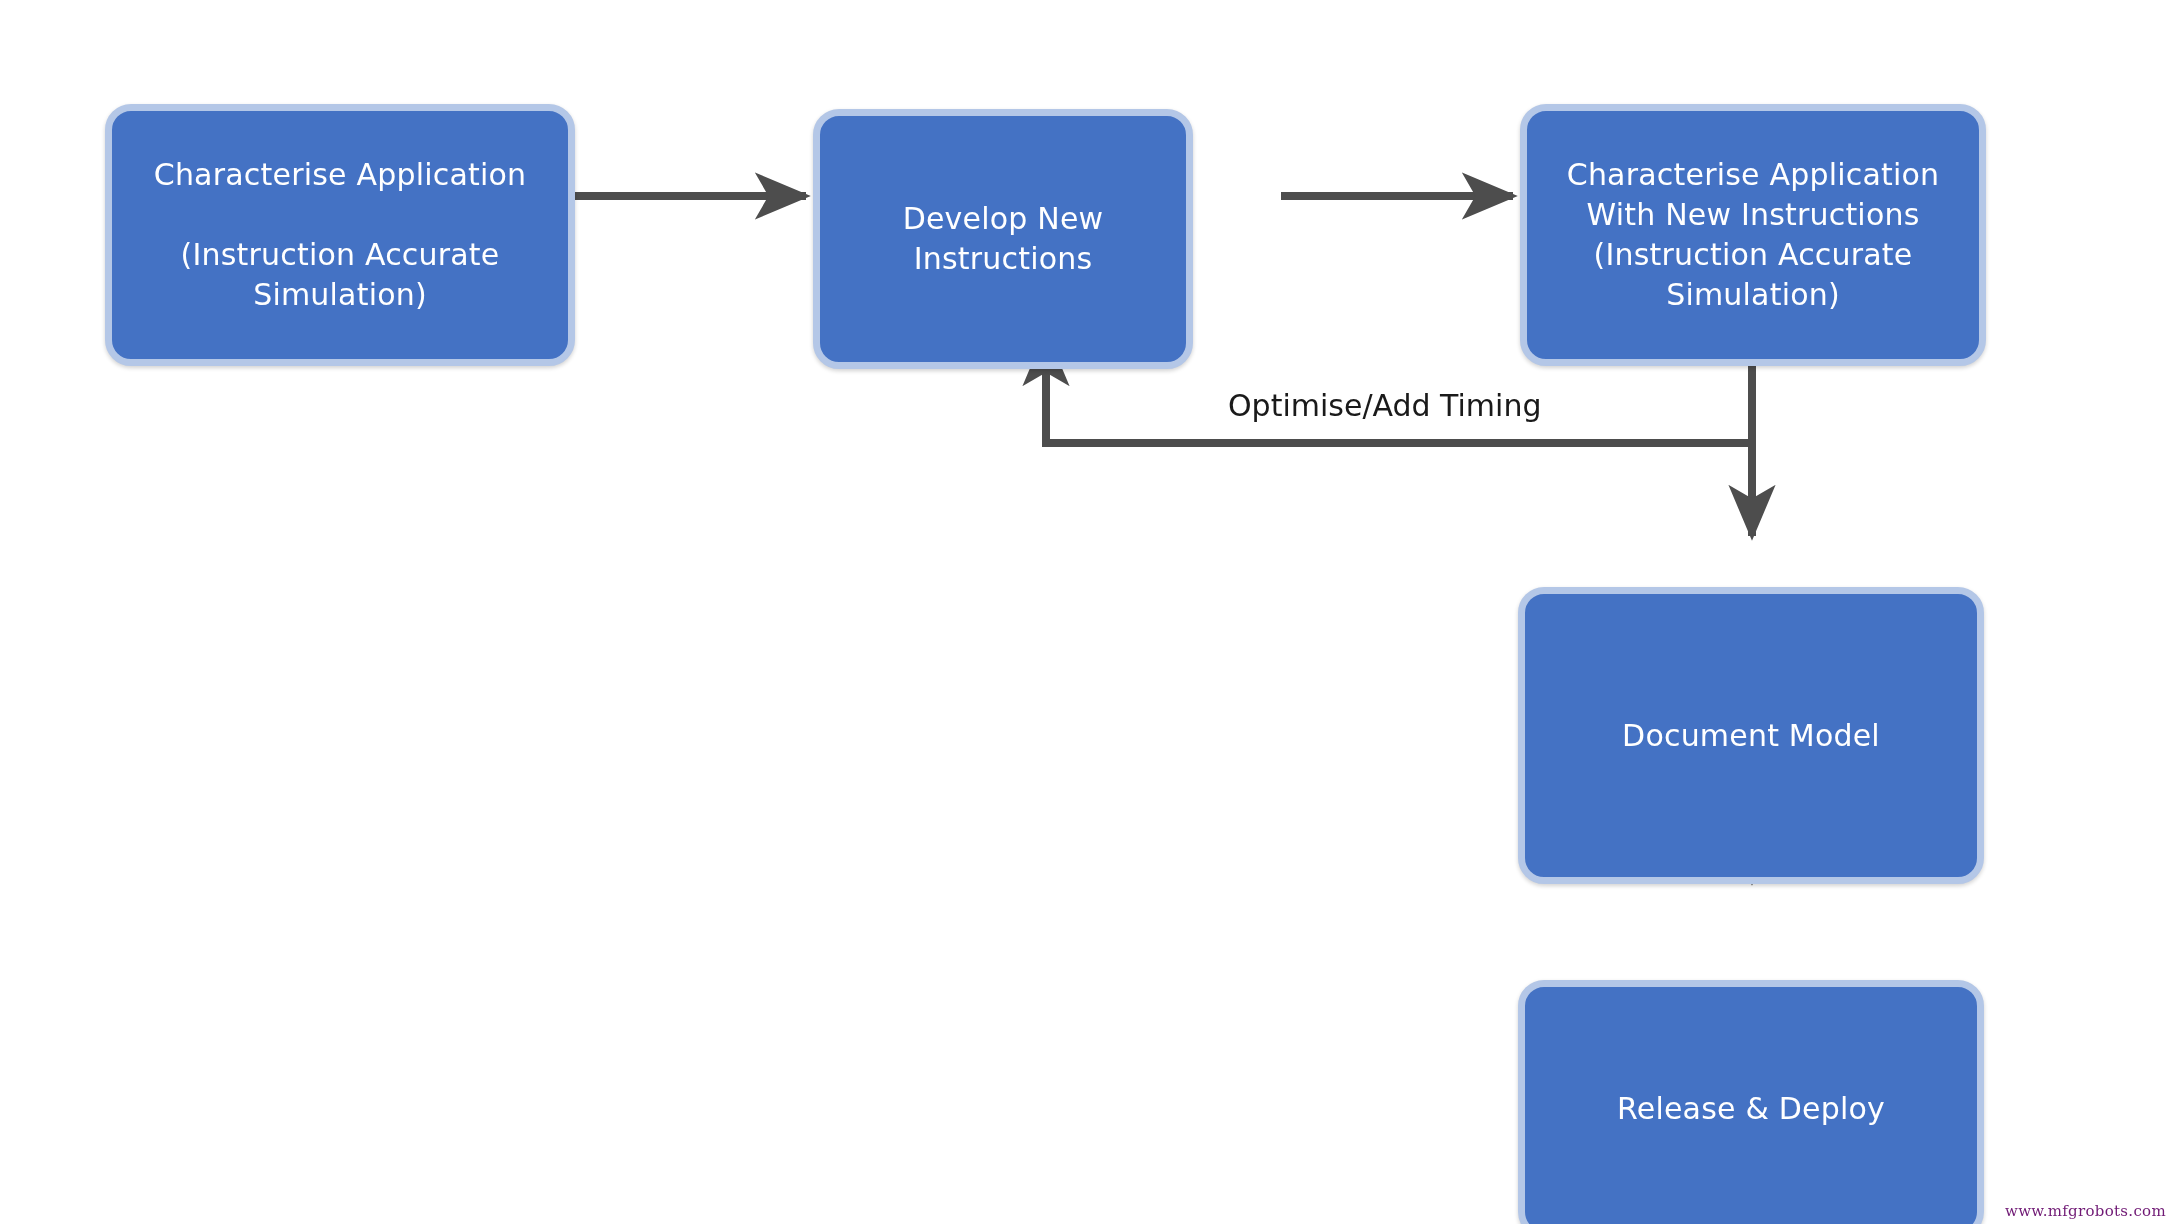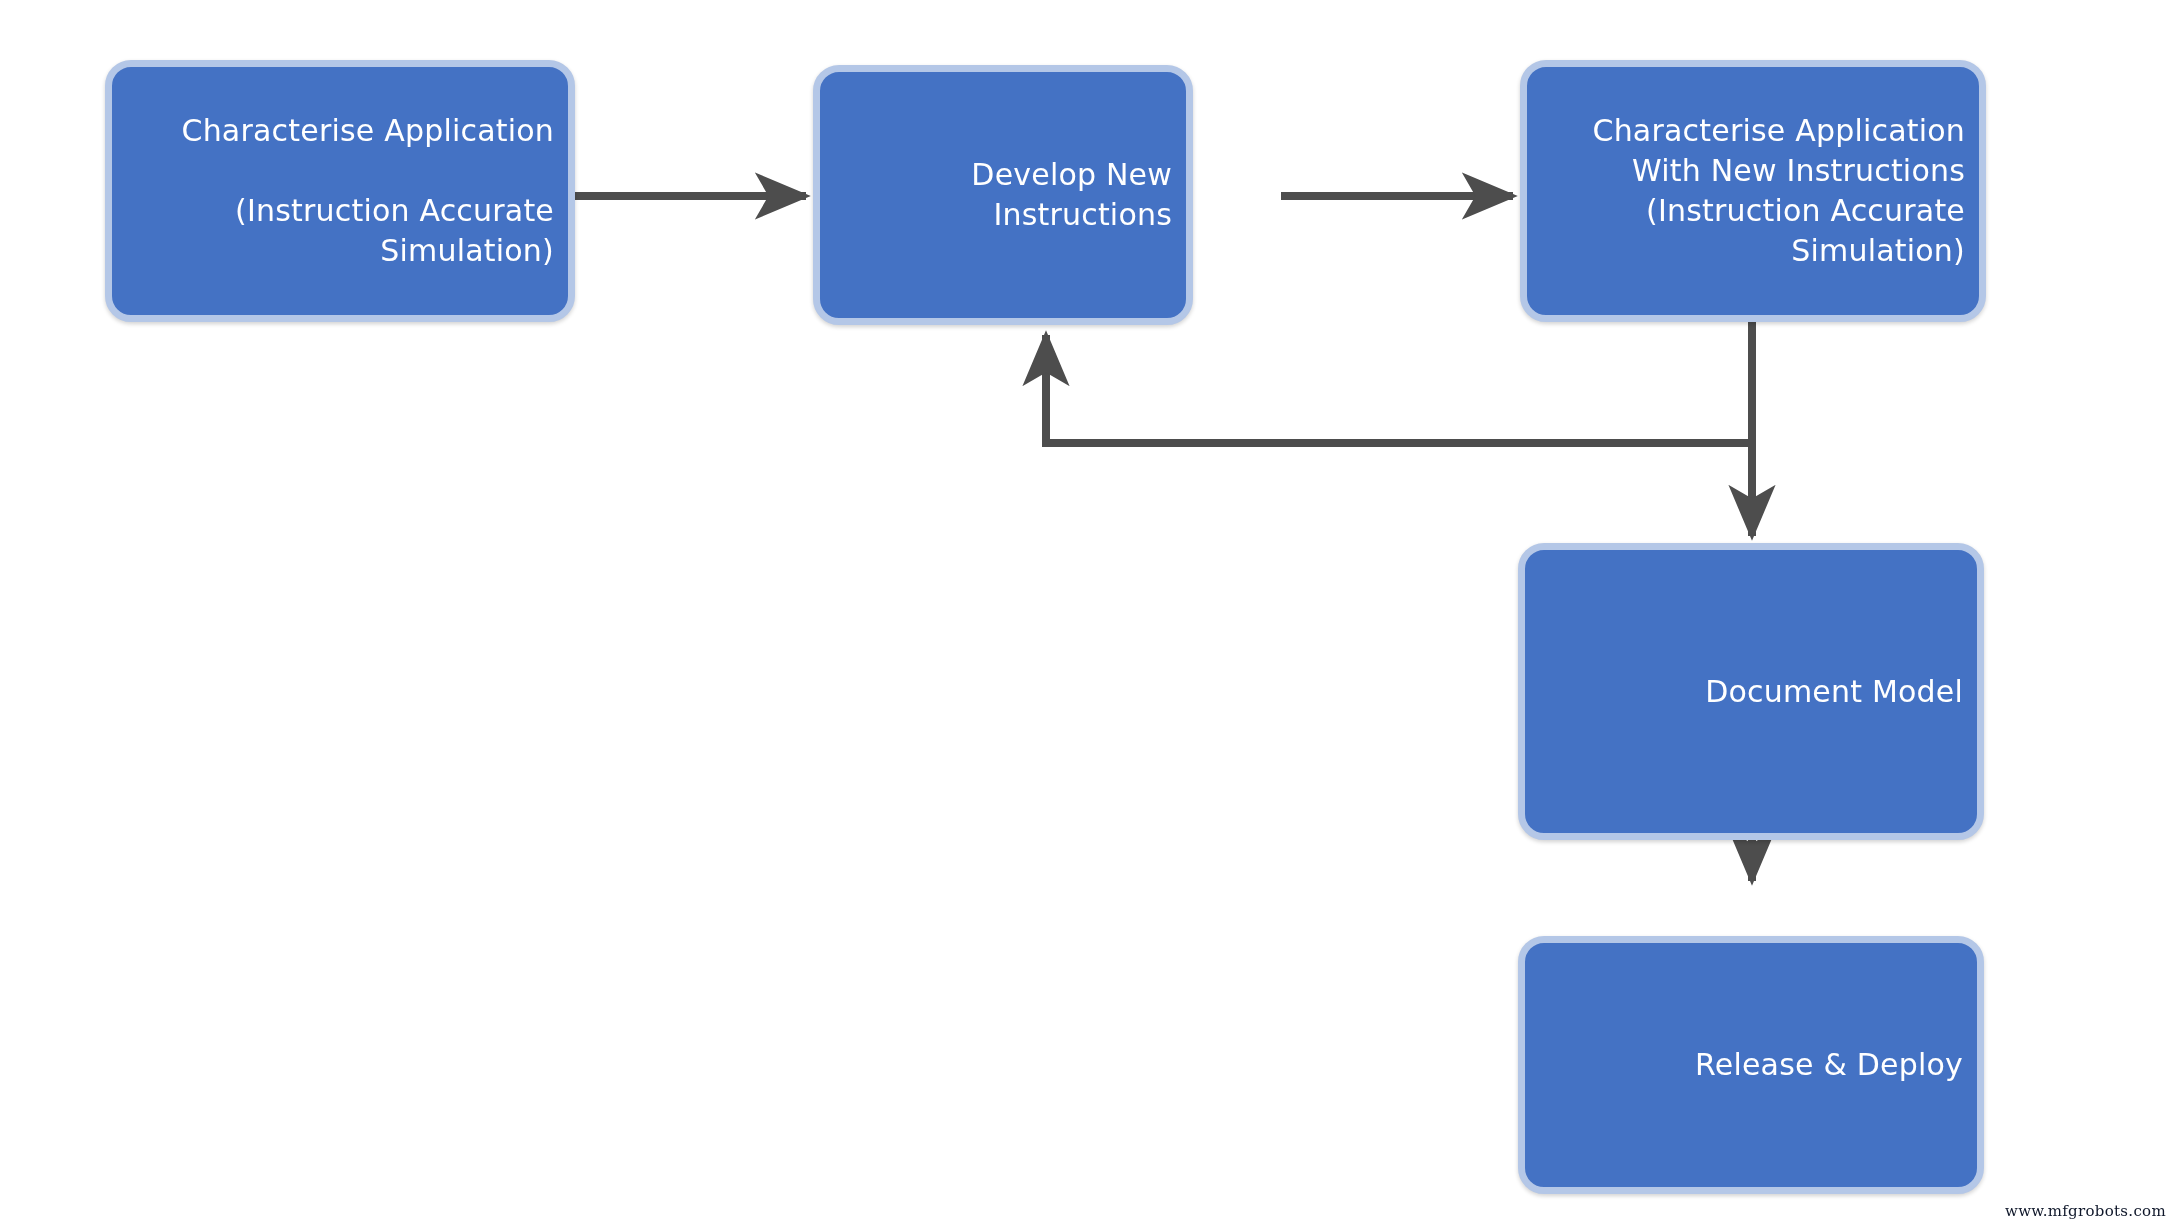--- a/index.html
+++ b/index.html
@@ -28,47 +28,48 @@
   }
   .node {
     position: absolute;
     box-sizing: border-box;
     background: #4472c4;
     border: 7px solid #b4c7e7;
     border-radius: 26px;
     display: flex;
     align-items: center;
     justify-content: center;
-    text-align: right;
+    text-align: center;
     color: #ffffff;
     font-size: 30px;
     line-height: 1.33;
     letter-spacing: 0.2px;
     white-space: pre-line;
     box-shadow: 0 2px 4px rgba(0,0,0,0.18);
     z-index: 2;
+    margin-top: 44px;
   }
   .node-label {
     display: block;
     width: 100%;
     padding: 0 14px;
     box-sizing: border-box;
     white-space: pre-line;
   }
   .edge-label {
     position: absolute;
     color: #1a1a1a;
     font-size: 30px;
     line-height: 1.2;
     white-space: nowrap;
     z-index: 3;
   }
   .watermark {
     position: absolute;
-    color: #0f172a;
+    color: #701a75;
     font-family: "DejaVu Serif", "Liberation Serif", serif;
     font-size: 15px;
     letter-spacing: 0.3px;
     white-space: nowrap;
     z-index: 4;
   }
 </style>
 </head>
 <body>
 
@@ -122,16 +123,17 @@
   </div>
 
   <div class="node" style="left:1518px; top:543px; width:466px; height:297px;">
     <span class="node-label">Document Model</span>
   </div>
 
   <div class="node" style="left:1518px; top:936px; width:466px; height:258px;">
     <span class="node-label">Release &amp; Deploy</span>
   </div>
 
+  <div class="edge-label" style="left:1228px; top:388px;">Optimise/Add Timing</div>
 
   <div class="watermark" style="left:2005px; top:1202px;">www.mfgrobots.com</div>
 
 </div>
 
 </body></html>

